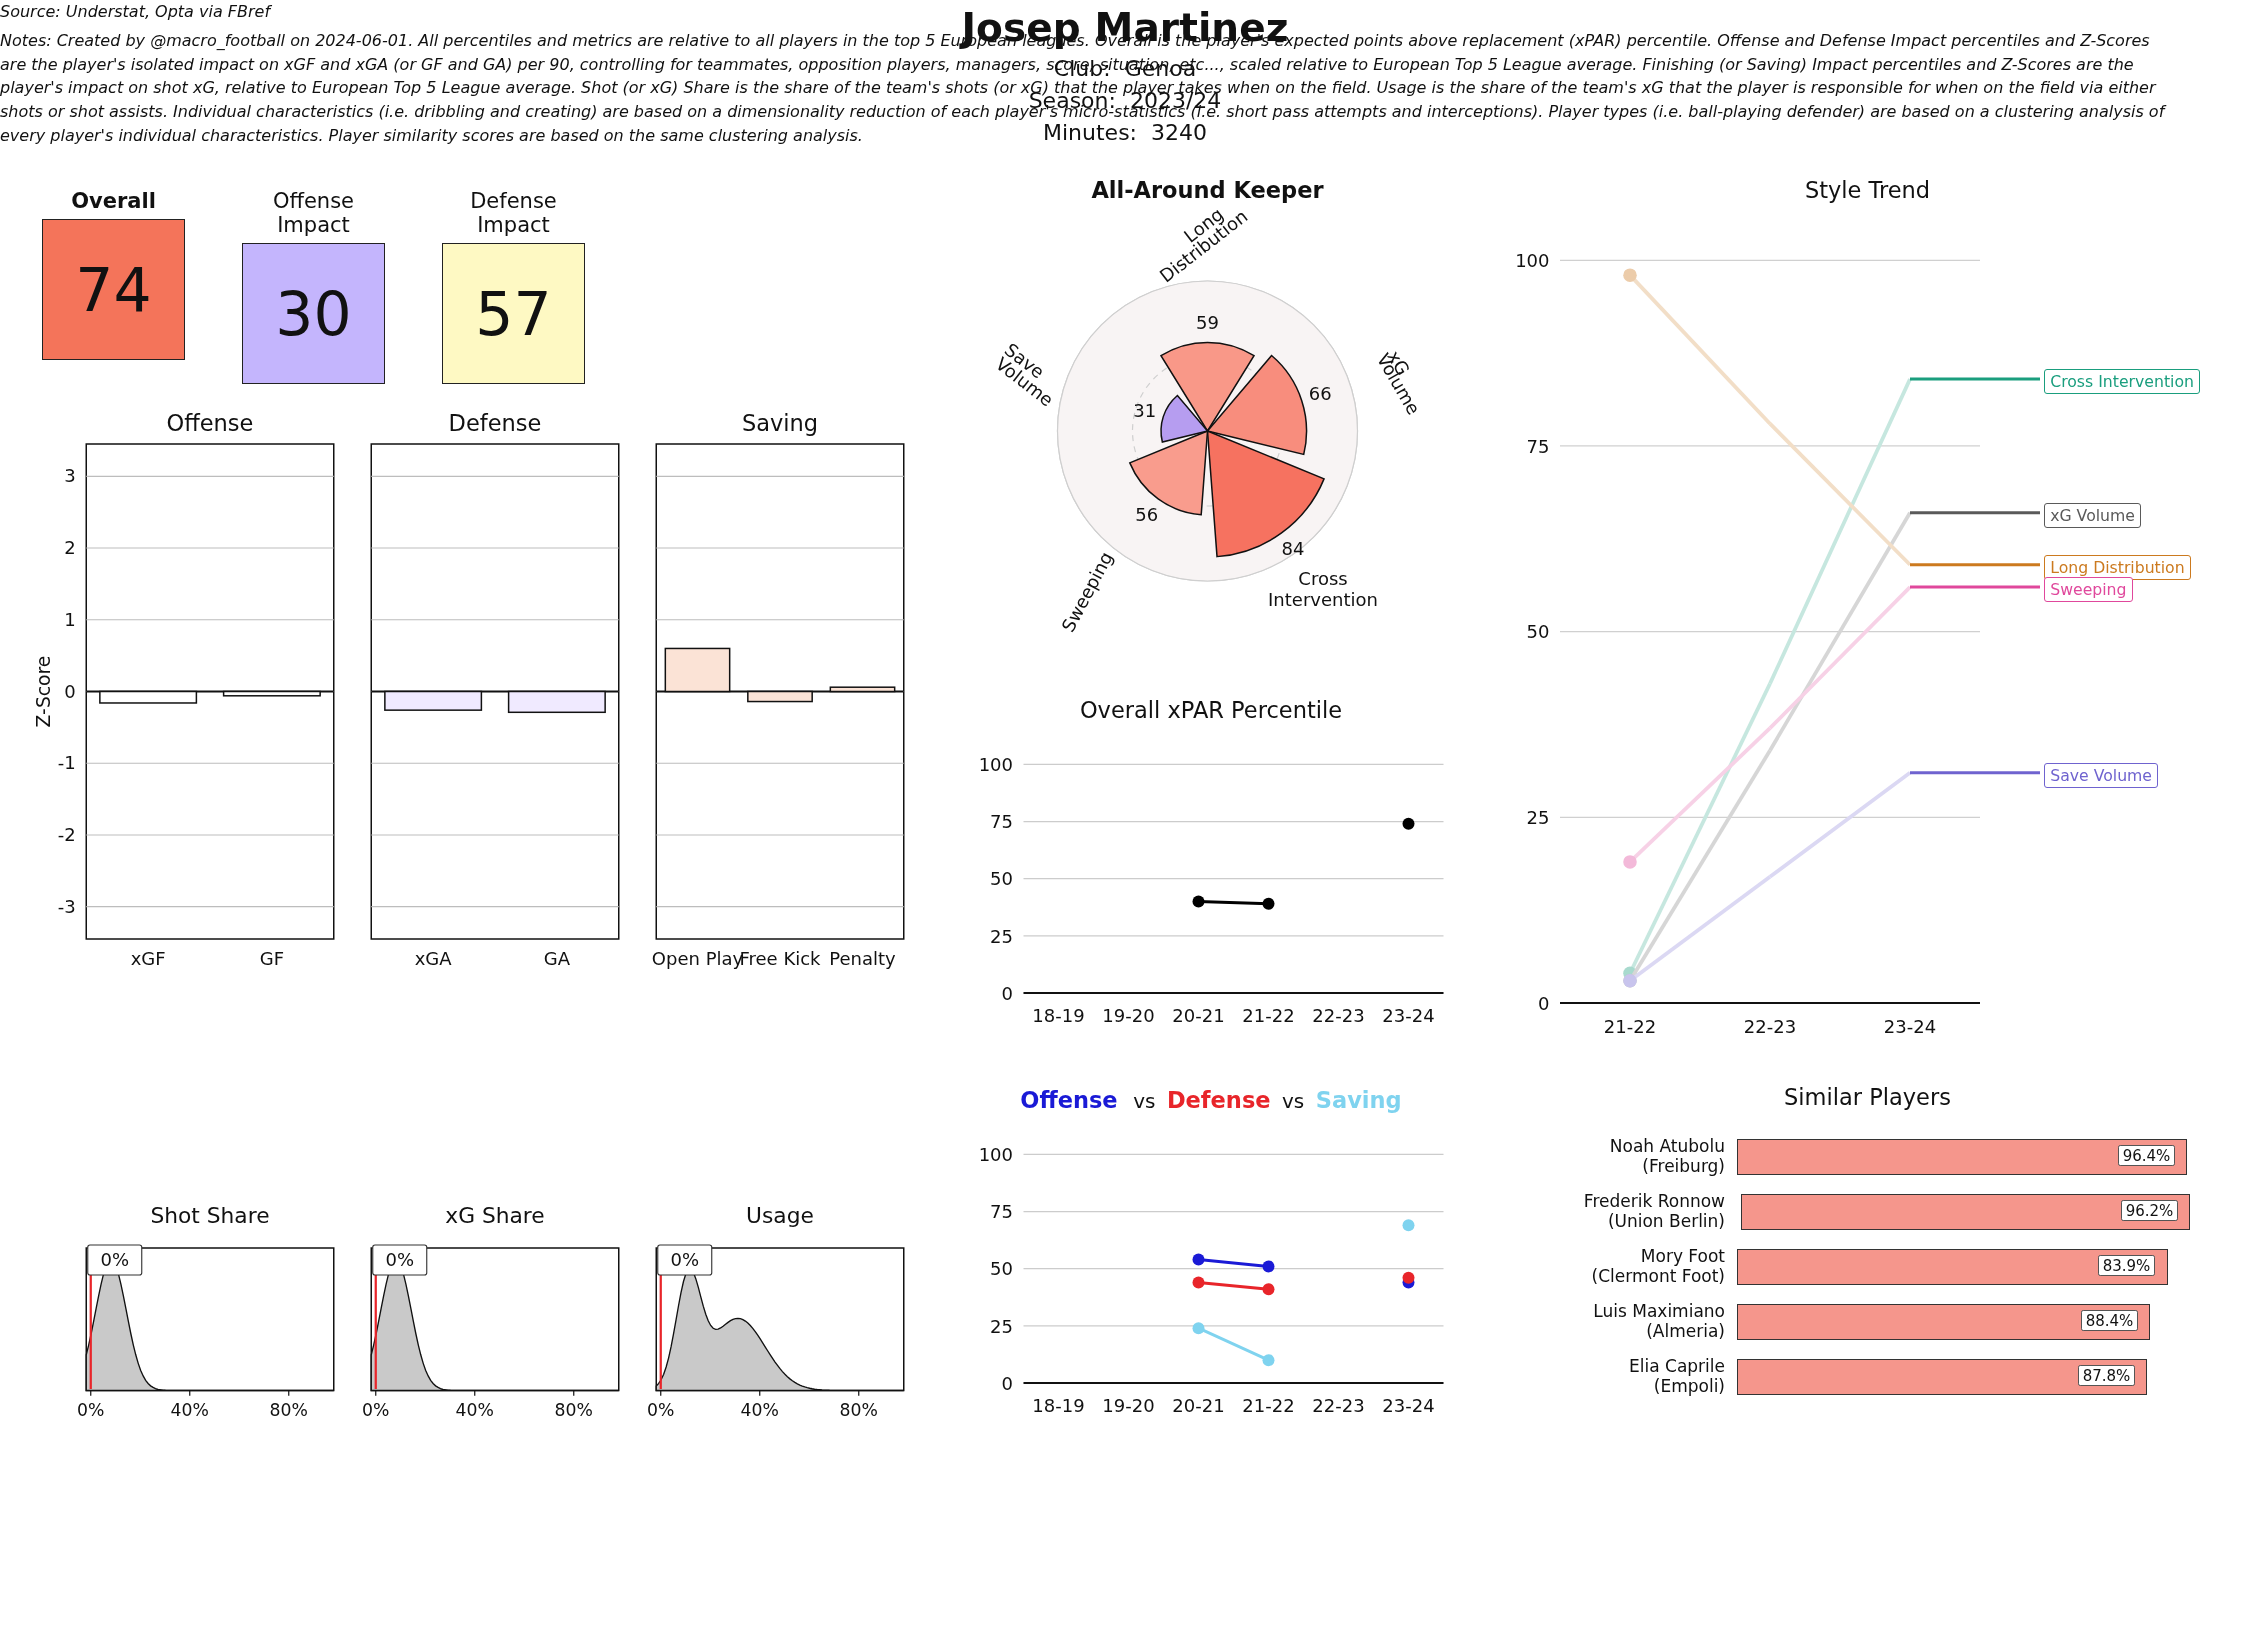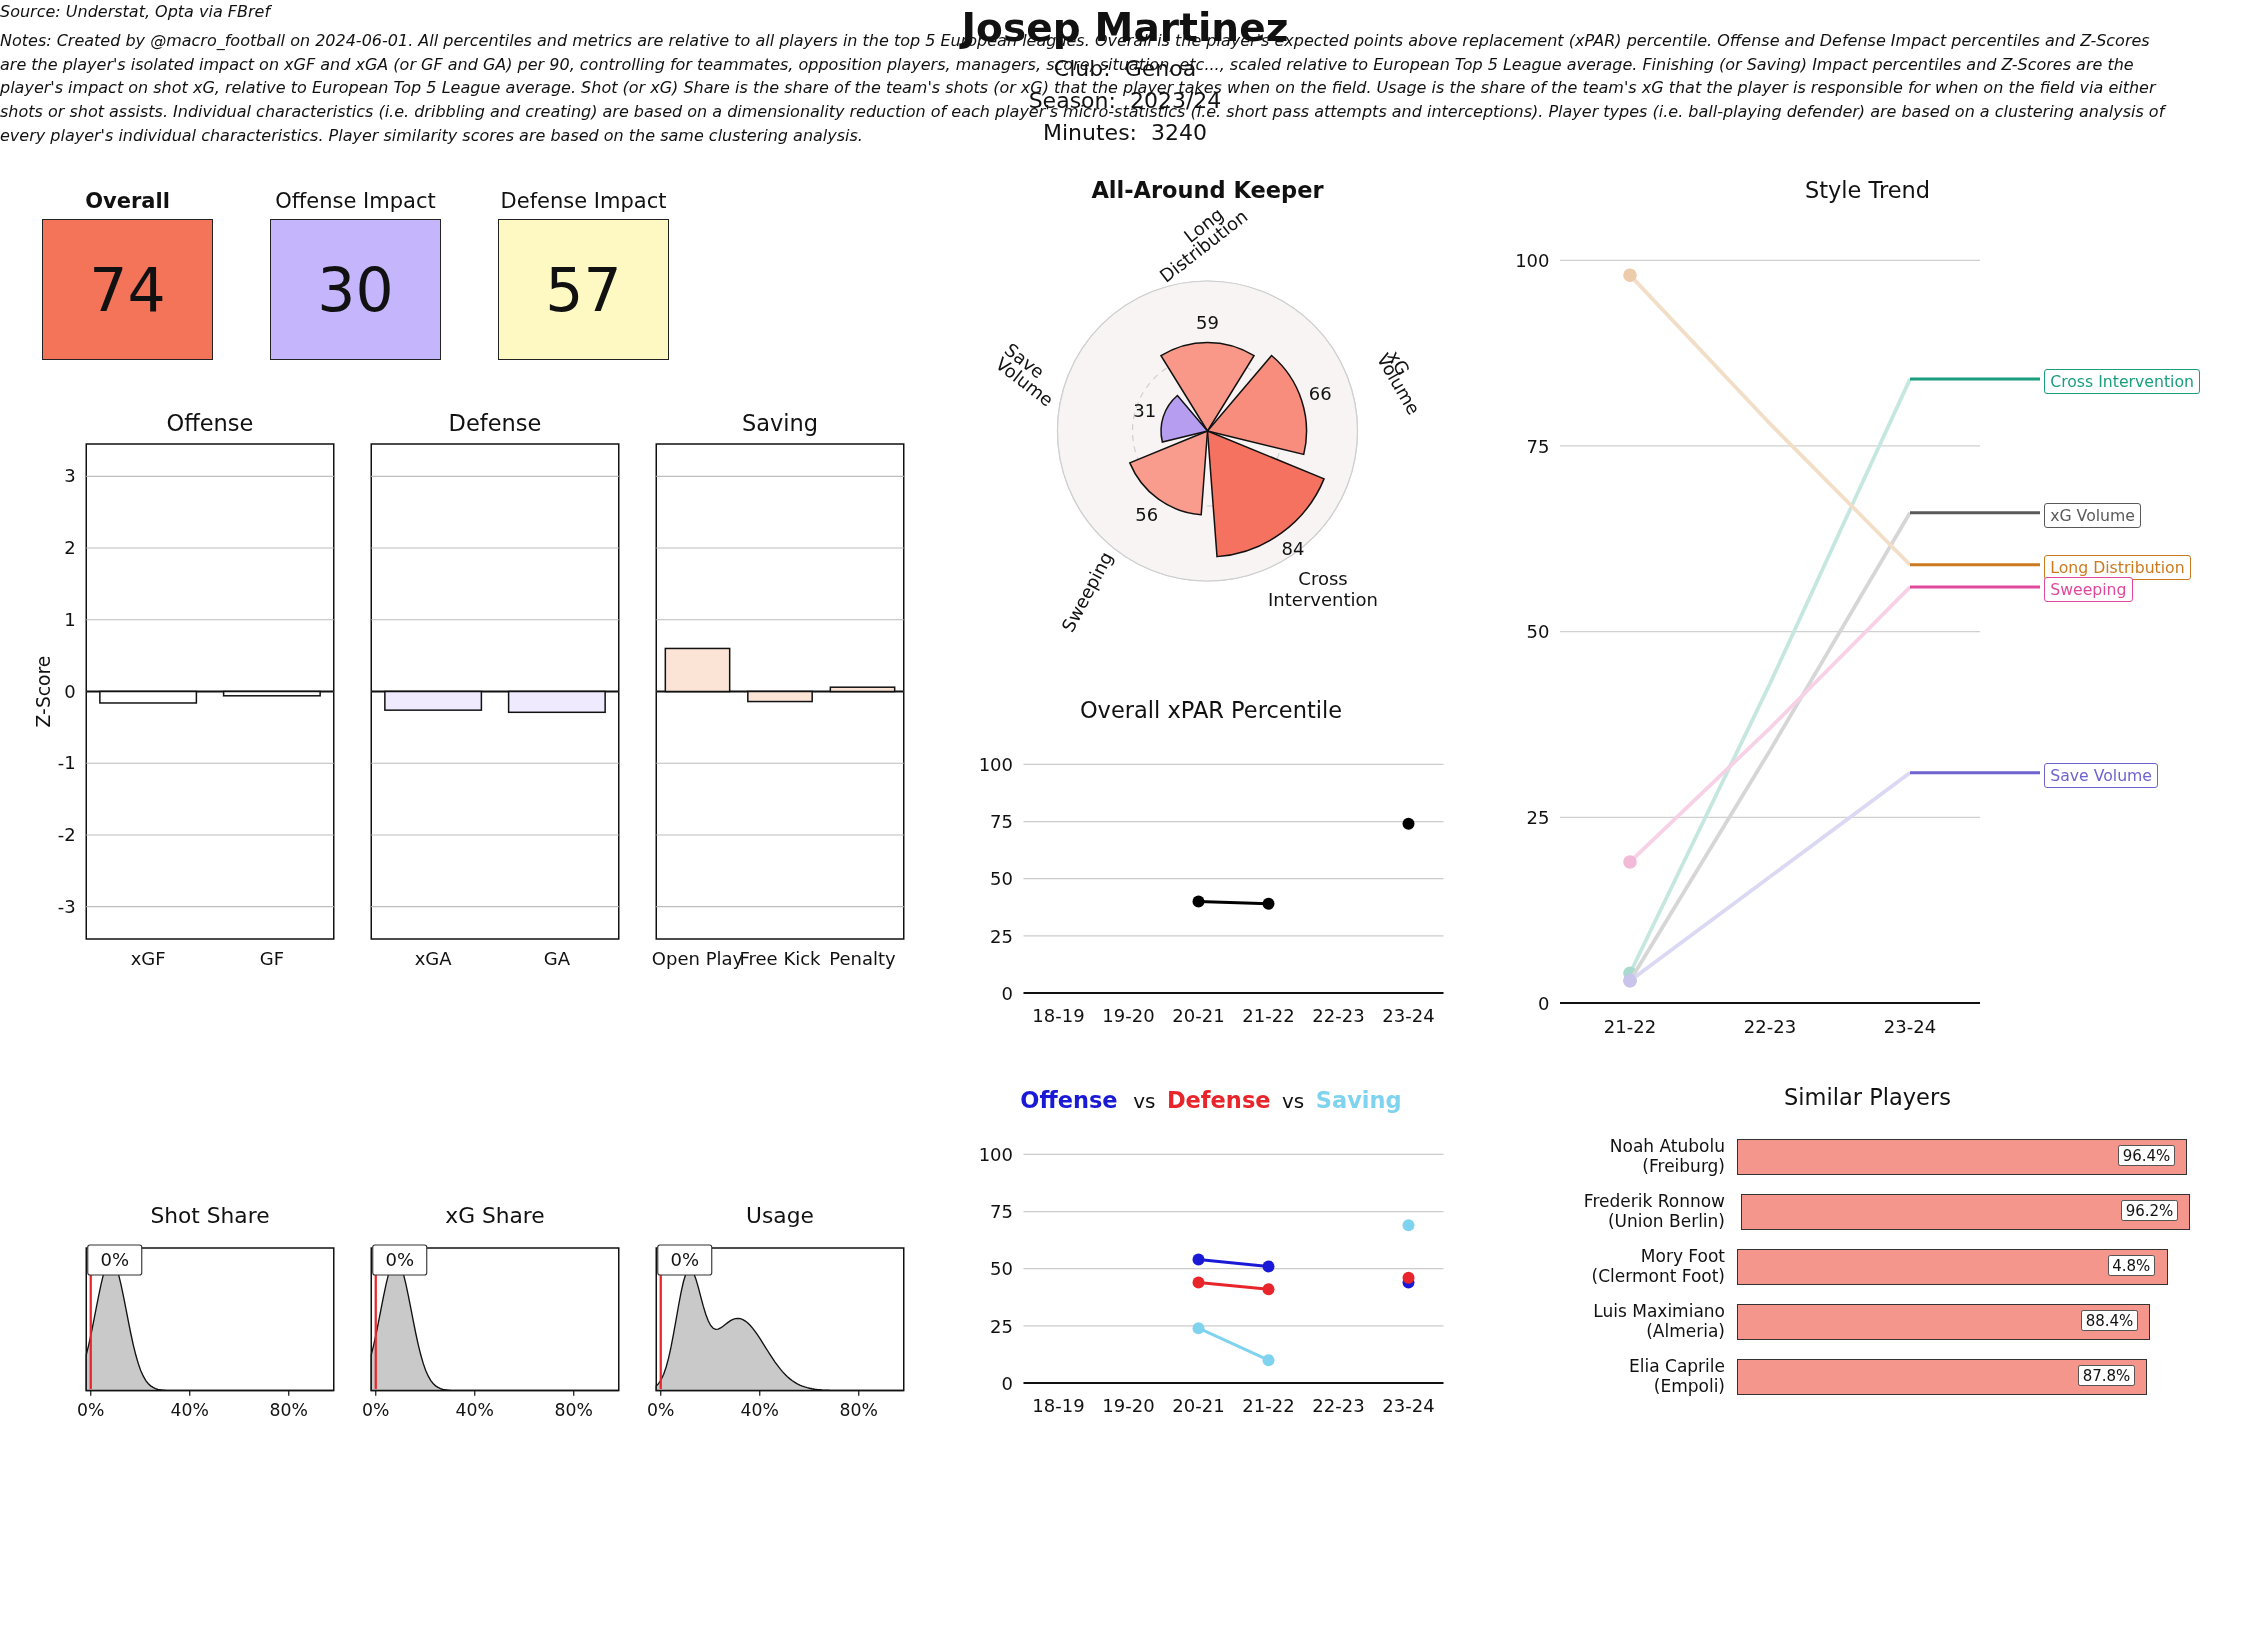--- a/index.html
+++ b/index.html
@@ -11,21 +11,21 @@
     position:relative;
     overflow:hidden;
   }
   .abs{position:absolute;}
   .ctr{text-align:center;}
   
   #header{left:0;top:0;width:2250px;text-align:center;}
   #player-name{font-size:39px;font-weight:bold;letter-spacing:0.1px;margin-top:4.5px;}
   .hdr-line{font-size:22px;margin-top:6.7px;}
   
-  .score-card{width:171px;}
+  .score-card{width:143px;}
   .score-title{font-size:21px;text-align:center;margin-bottom:6px;}
   .score-title.bold{font-weight:bold;}
   .score-box{height:139px;border:1.5px solid #222;display:flex;align-items:center;justify-content:center;}
   .score-val{font-size:60px;line-height:1;}
   
   .section-title{font-size:22.5px;text-align:center;}
   .section-title.bold{font-weight:bold;}
   
   .legend-box{
     font-size:15.7px;border:1.1px solid #777;background:#fff;border-radius:3px;
@@ -350,21 +350,21 @@
           <span class="simval" style="right: 28px;">96.2%</span>
         </div>
       </div>
       <div style="display: flex; align-items: center; height: 55px;">
         <div class="simname" style="width: 225px; padding-right: 12px;">
           <div>Mory Foot</div>
           <div>(Clermont Foot)</div>
         </div>
         <div style="position: relative; width: 465px;">
           <div class="simbar" style="width: 429px;"></div>
-          <span class="simval" style="right: 47px;">4.8%</span>
+          <span class="simval" style="right: 47px;">83.9%</span>
         </div>
       </div>
       <div style="display: flex; align-items: center; height: 55px;">
         <div class="simname" style="width: 225px; padding-right: 12px;">
           <div>Luis Maximiano</div>
           <div>(Almeria)</div>
         </div>
         <div style="position: relative; width: 465px;">
           <div class="simbar" style="width: 411px;"></div>
           <span class="simval" style="right: 64px;">88.4%</span>

